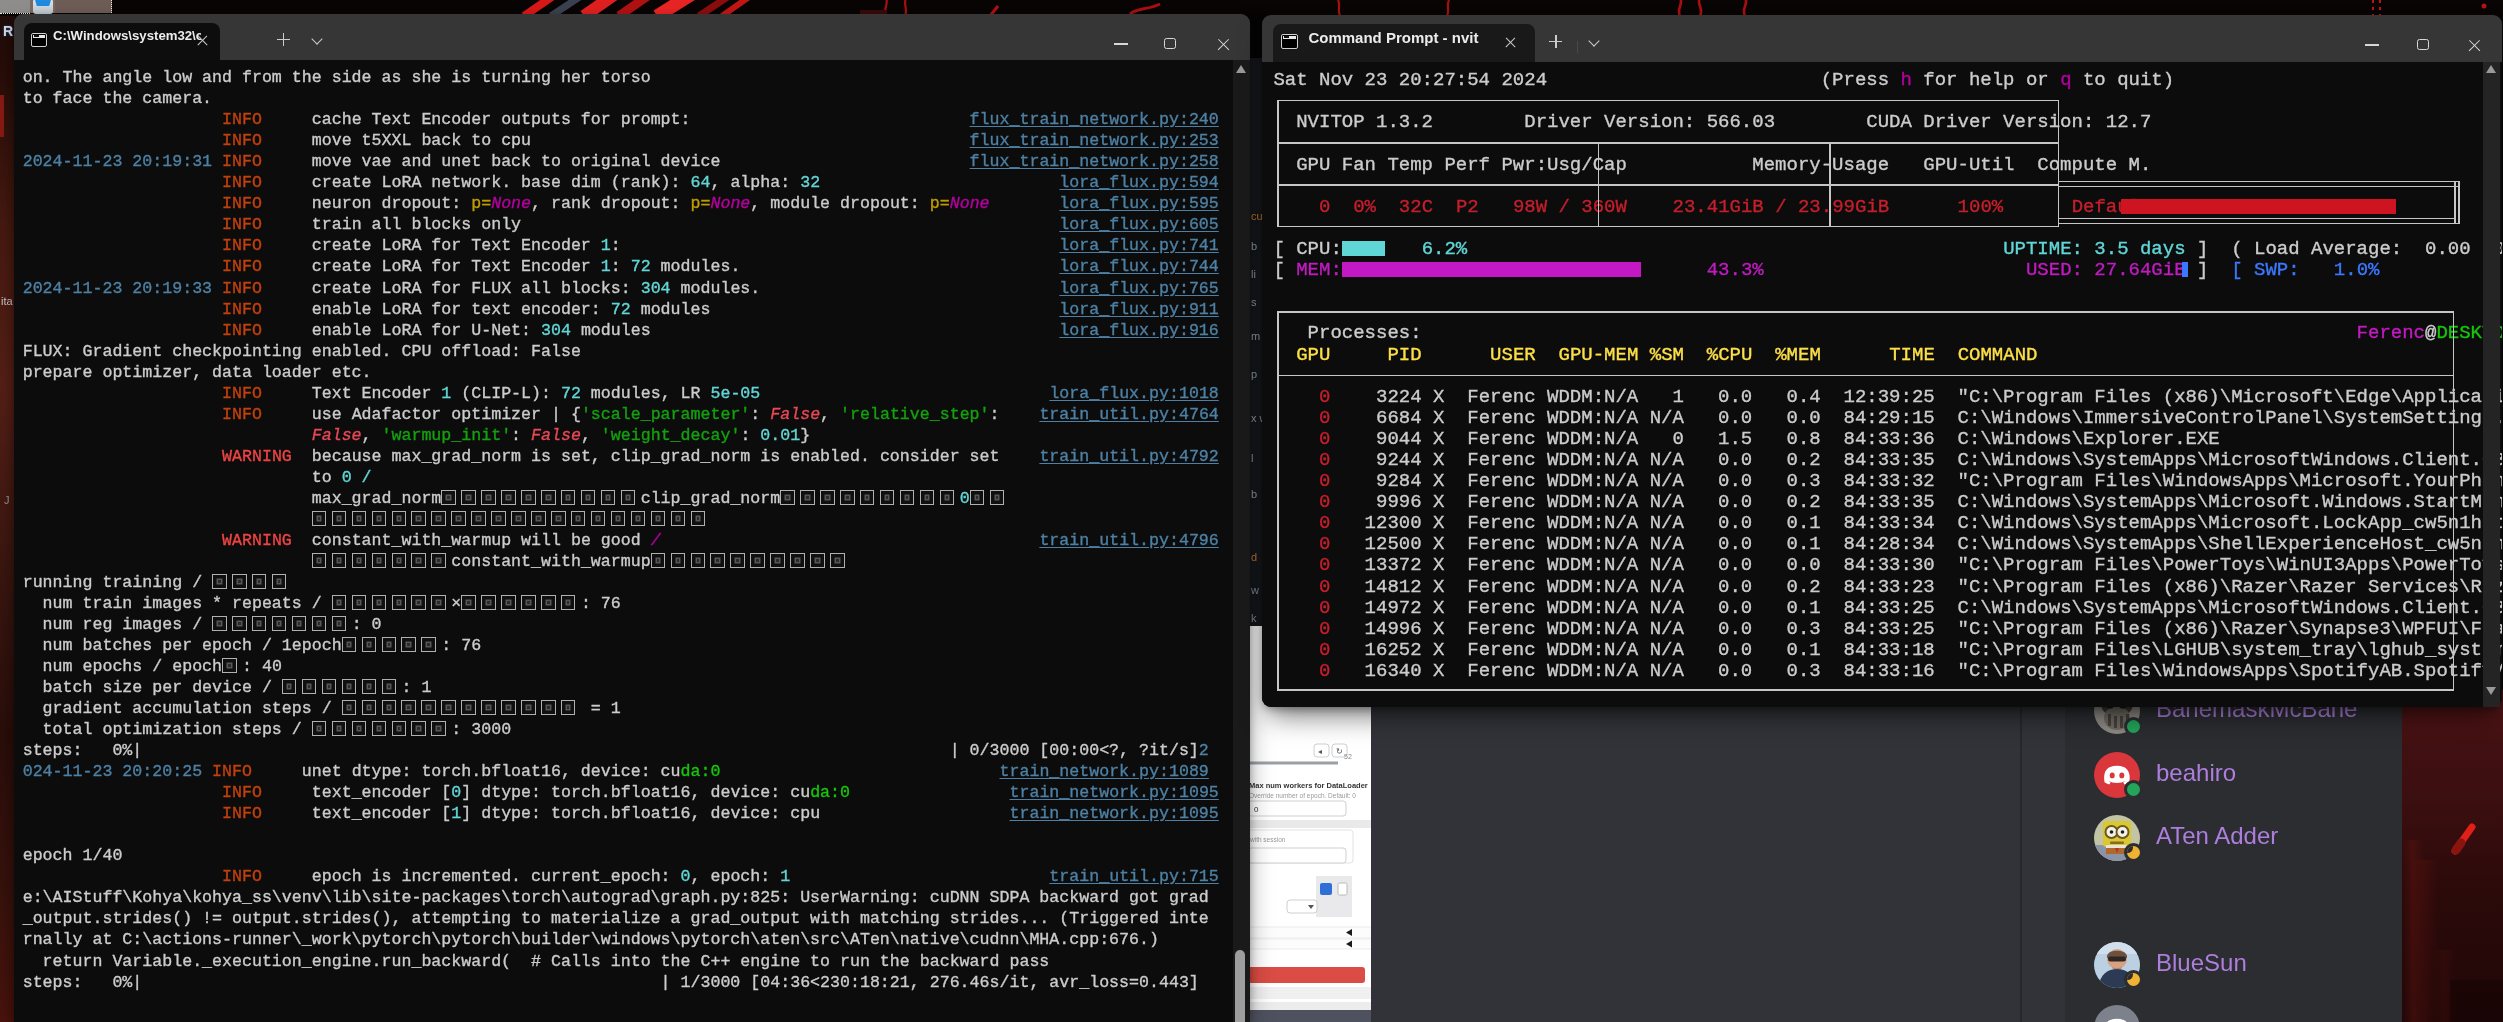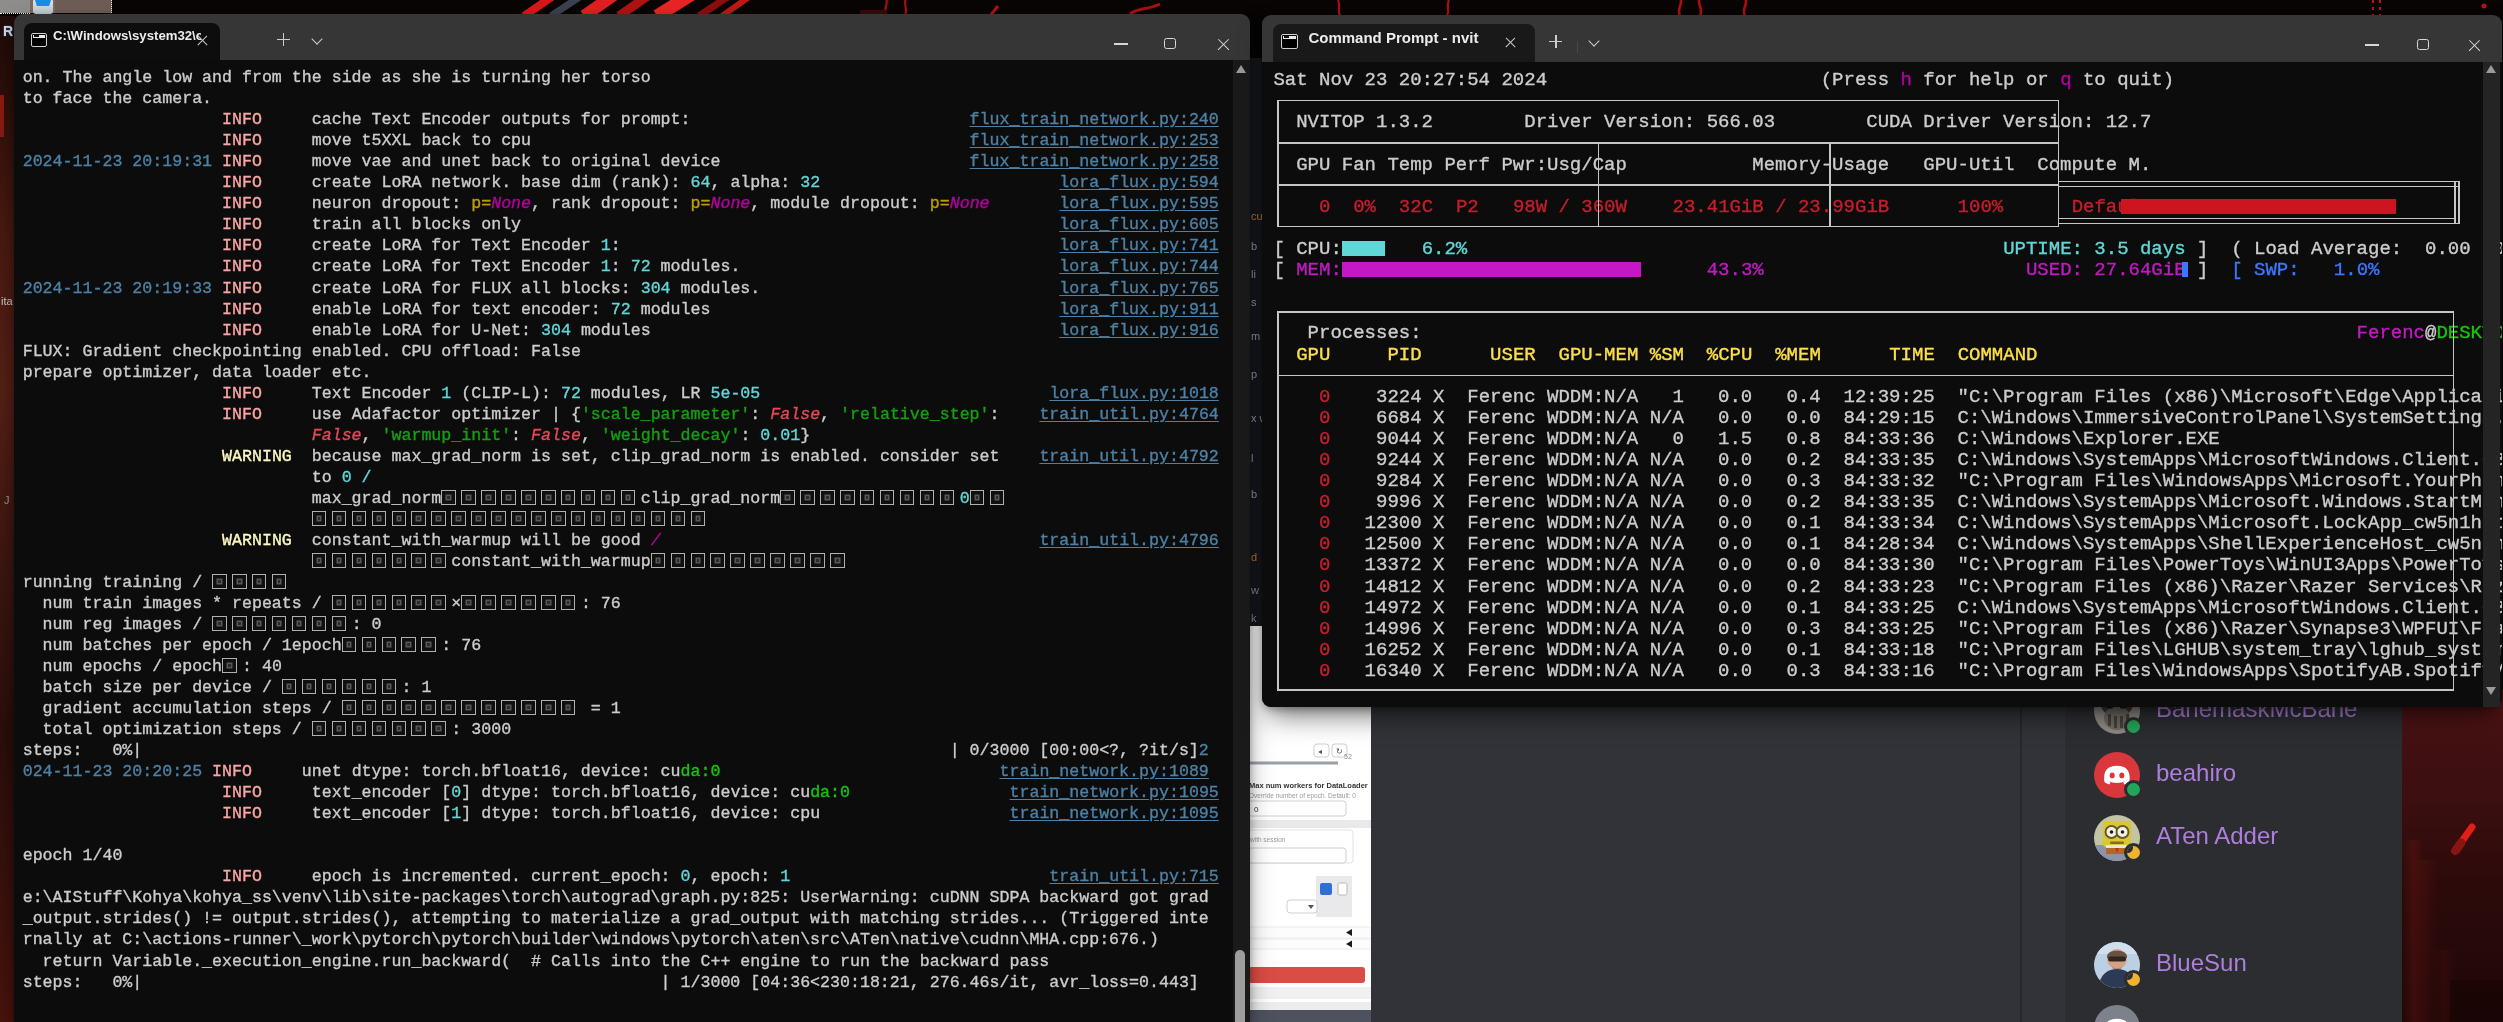--- a/index.html
+++ b/index.html
@@ -23,21 +23,21 @@
 .plus:after { content:""; position:absolute; left:6px; top:0; width:1.4px; height:13px; background:#cccccc; }
 .chev { position:absolute; width:8px; height:8px; border-right:1.6px solid #cccccc; border-bottom:1.6px solid #cccccc; transform:rotate(45deg); }
 .mini { position:absolute; width:14px; height:1.6px; background:#d8d8d8; }
 .maxi { position:absolute; width:12px; height:11px; border:1.4px solid #d8d8d8; border-radius:2.5px; }
 .clsb { position:absolute; width:13px; height:13px; }
 .clsb:before,.clsb:after { content:""; position:absolute; left:-1px; top:6px; width:15px; height:1.4px; background:#d8d8d8; }
 .clsb:before { transform:rotate(45deg); } .clsb:after { transform:rotate(-45deg); }
 pre { font-family:"Liberation Mono",monospace; font-variant-ligatures:none; -webkit-text-stroke:0.35px currentColor; }
 #lpre { position:absolute; left:8.7px; top:7.2px; font-size:16.62px; line-height:21.03px; color:#cccccc; }
 #rpre { position:absolute; left:11px; top:8.3px; font-size:19px; line-height:21.1px; color:#cccccc; }
-.t { color:#4d80a4; } .i { color:#fca5a5; } .w { color:#fef9c3; }
+.t { color:#4d80a4; } .i { color:#c2410c; } .w { color:#ef4444; }
 .c { color:#61d6d6; } .g { color:#13a10e; } .gb { color:#16c60c; }
 .r { color:#e74856; font-style:italic;text-align:center; } .y { color:#c19c00; }
 .m { color:#b4009e; font-style:italic; } .u { text-decoration:underline; text-underline-offset:2px; }
 .rd { color:#c41f2b; } .mg { color:#c01bc0; } .bl { color:#3b78ff; }
 .gn { color:#16c60c; } .hd { color:#fde047; }
 #rpre .m { font-style:normal; }
 .k b { display:inline-block; width:14.5px; height:15px; border:1.2px solid #b0b0b0; margin-right:5.44px; vertical-align:-2px; background:rgba(190,190,190,.18); box-shadow:inset 0 0 0 3.5px rgba(16,16,16,1), inset 0 0 0 5px rgba(170,170,170,.35); }
 .sbtrk { position:absolute; background:#1a1a1a; }
 .tri-up { position:absolute; width:0; height:0; border-left:5.5px solid transparent; border-right:5.5px solid transparent; border-bottom:8px solid #9a9a9a; }
 .tri-dn { position:absolute; width:0; height:0; border-left:5.5px solid transparent; border-right:5.5px solid transparent; border-top:8px solid #9a9a9a; }

